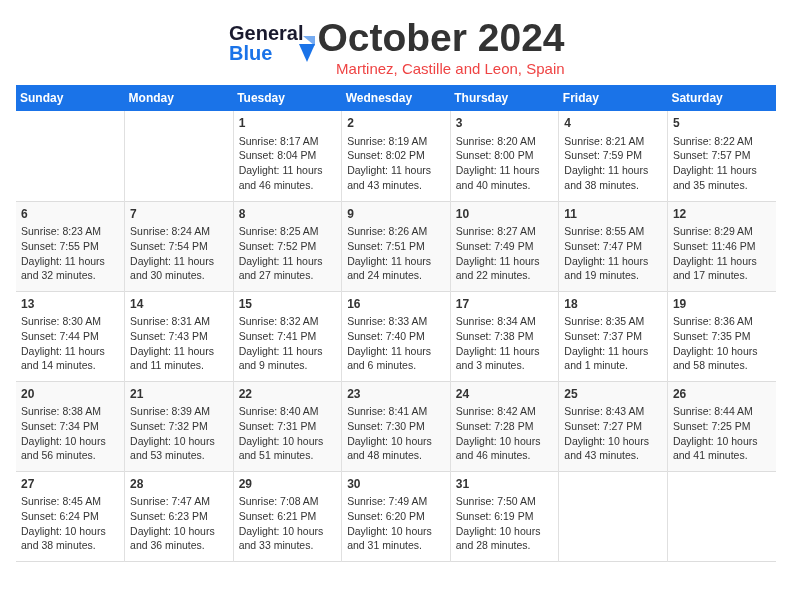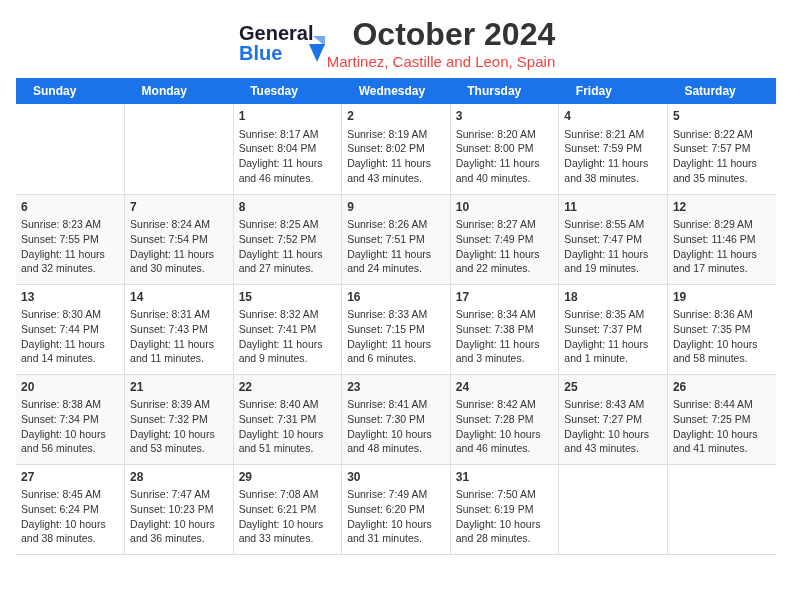--- a/index.html
+++ b/index.html
@@ -18,37 +18,37 @@
     }
     .logo {
       display: flex;
       flex-direction: column;
       align-items: flex-start;
     }
     .title-block {
       text-align: right;
     }
     .month-title {
-      font-size: 32px;
+      font-size: 39px;
       font-weight: bold;
       color: #333;
     }
     .location-title {
       font-size: 15px;
       color: #ef4444;
     }
     table {
       width: 100%;
       border-collapse: collapse;
       font-size: 11px;
     }
     thead tr th {
       background-color: #1a73e8;
       color: #fff;
-      padding: 6px 17px;
+      padding: 6px 4px;
       text-align: left;
       font-size: 12px;
       font-weight: bold;
     }
     tbody tr {
       border-bottom: 1px solid #ddd;
     }
     tbody tr:nth-child(even) {
       background-color: #f9f9f9;
     }
@@ -204,21 +204,21 @@
         </td>
         <td>
           <span class="day-num">15</span>
           <div>Sunrise: 8:32 AM</div>
           <div>Sunset: 7:41 PM</div>
           <div>Daylight: 11 hours and 9 minutes.</div>
         </td>
         <td>
           <span class="day-num">16</span>
           <div>Sunrise: 8:33 AM</div>
-          <div>Sunset: 7:15 PM</div>
+          <div>Sunset: 7:40 PM</div>
           <div>Daylight: 11 hours and 6 minutes.</div>
         </td>
         <td>
           <span class="day-num">17</span>
           <div>Sunrise: 8:34 AM</div>
           <div>Sunset: 7:38 PM</div>
           <div>Daylight: 11 hours and 3 minutes.</div>
         </td>
         <td>
           <span class="day-num">18</span>
@@ -280,21 +280,21 @@
       <tr>
         <td>
           <span class="day-num">27</span>
           <div>Sunrise: 8:45 AM</div>
           <div>Sunset: 6:24 PM</div>
           <div>Daylight: 10 hours and 38 minutes.</div>
         </td>
         <td>
           <span class="day-num">28</span>
           <div>Sunrise: 7:47 AM</div>
-          <div>Sunset: 10:23 PM</div>
+          <div>Sunset: 6:23 PM</div>
           <div>Daylight: 10 hours and 36 minutes.</div>
         </td>
         <td>
           <span class="day-num">29</span>
           <div>Sunrise: 7:08 AM</div>
           <div>Sunset: 6:21 PM</div>
           <div>Daylight: 10 hours and 33 minutes.</div>
         </td>
         <td>
           <span class="day-num">30</span>

